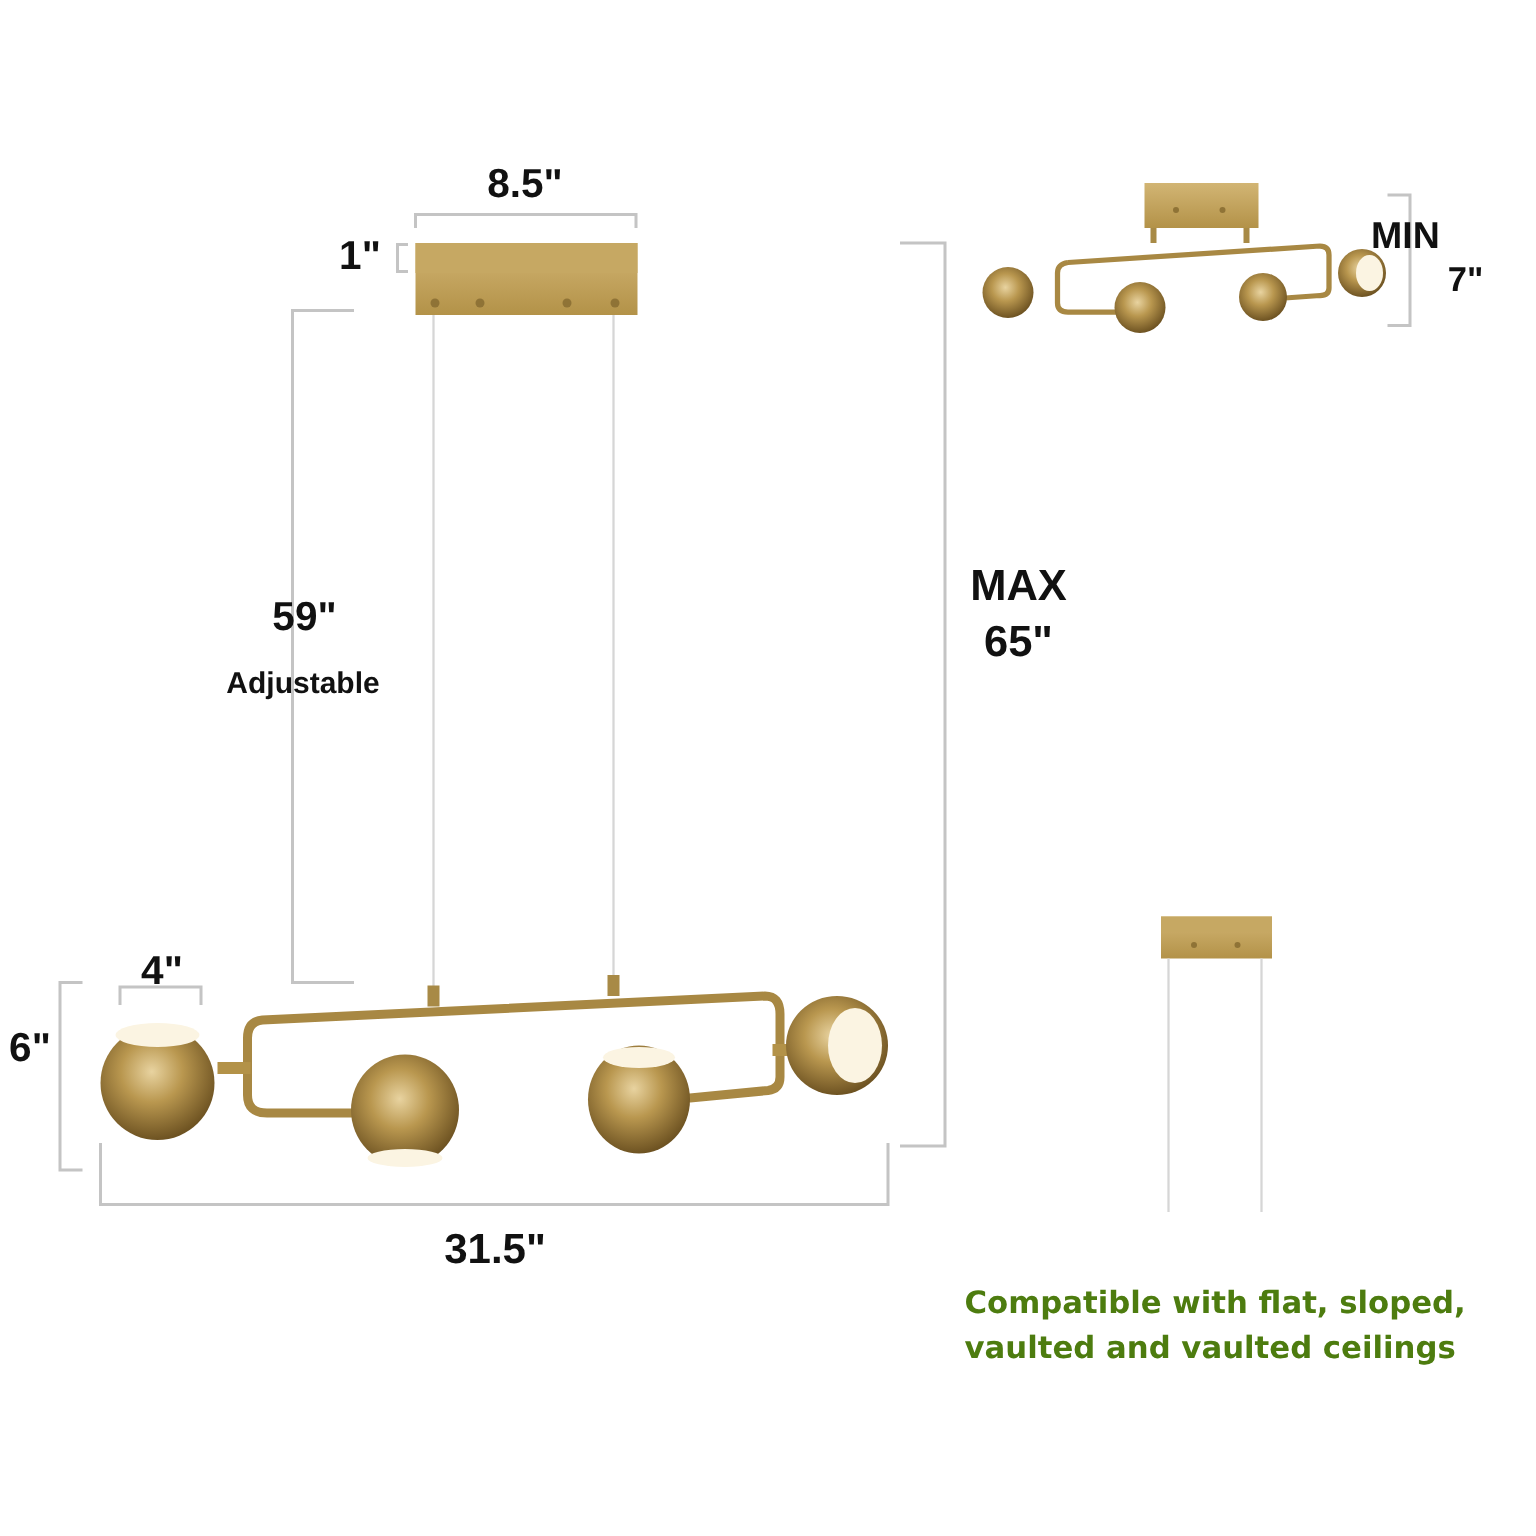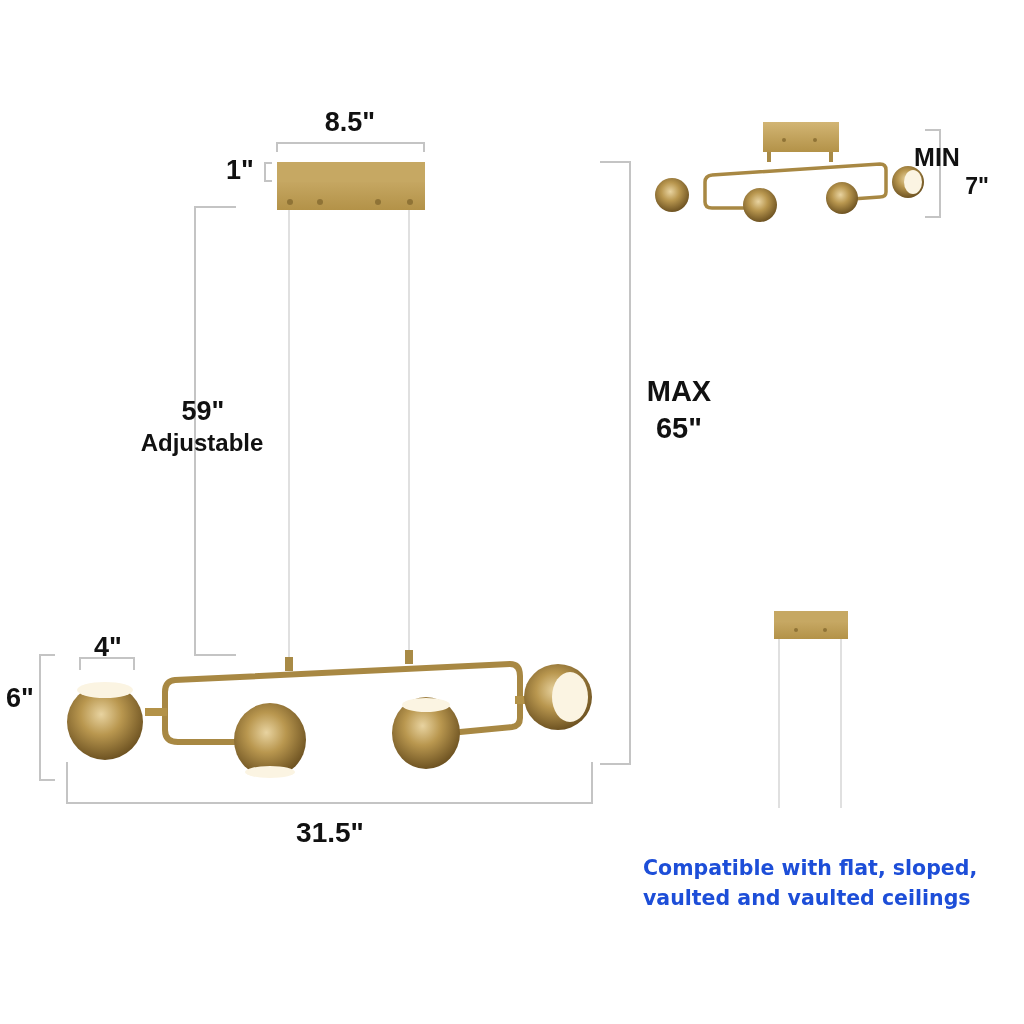--- a/index.html
+++ b/index.html
@@ -1,18 +1,18 @@
 <!DOCTYPE html>
 <html><head>
   <meta charset="utf-8">
   <style>
     html, body { margin: 0; padding: 0; background: #ffffff; }
     .canvas { position: relative; width: 1024px; height: 1024px; background: #ffffff; overflow: hidden; }
     .lbl { position: absolute; font-family: "Liberation Sans", sans-serif; font-weight: bold; color: #111111; text-align: center; line-height: 1.05; white-space: nowrap; }
-    .note { position: absolute; font-family: "DejaVu Sans", sans-serif; font-weight: bold; color: #1d4ed8; font-size: 20.5px; line-height: 1.45; white-space: nowrap; }
+    .note { position: absolute; font-family: "DejaVu Sans", sans-serif; font-weight: bold; color: #4d7c0f; font-size: 20.5px; line-height: 1.45; white-space: nowrap; }
     svg { position: absolute; left: 0; top: 0; }
   </style>
 </head>
 <body>
 
 <div class="canvas">
 
   <svg width="1024" height="1024" viewBox="0 0 1024 1024">
     <defs>
       <radialGradient id="globe" cx="45%" cy="40%" r="60%">
@@ -97,21 +97,21 @@
       <circle cx="825" cy="630" r="2" fill="#8f7336"></circle>
       <line x1="779" y1="639" x2="779" y2="808" stroke="#d6d6d6" stroke-width="1.5"></line>
       <line x1="841" y1="639" x2="841" y2="808" stroke="#d6d6d6" stroke-width="1.5"></line>
     </g>
   </svg>
 
   <div class="lbl" style="left:300px; top:108px; width:100px; font-size:27px;">8.5"</div>
   <div class="lbl" style="left:218px; top:156px; width:44px; font-size:27px;">1"</div>
 
   <div class="lbl" style="left:153px; top:397px; width:100px; font-size:27px;">59"</div>
-  <div class="lbl" style="left:114px; top:430px; width:176px; font-size:24px;">Adjustable</div>
+  <div class="lbl" style="left:114px; top:446px; width:176px; font-size:20px;">Adjustable</div>
 
   <div class="lbl" style="left:634px; top:360px; width:90px; font-size:29px;margin-top:16px;">MAX</div>
   <div class="lbl" style="left:634px; top:413px; width:90px; font-size:29px;">65"</div>
 
   <div class="lbl" style="left:80px; top:633px; width:56px; font-size:27px;">4"</div>
   <div class="lbl" style="left:0px; top:684px; width:40px; font-size:27px;">6"</div>
   <div class="lbl" style="left:270px; top:818px; width:120px; font-size:28px;">31.5"</div>
 
   <div class="lbl" style="left:904px; top:144px; width:66px; font-size:25px;">MIN</div>
   <div class="lbl" style="left:944px; top:174px; width:66px; font-size:23px;">7"</div>

